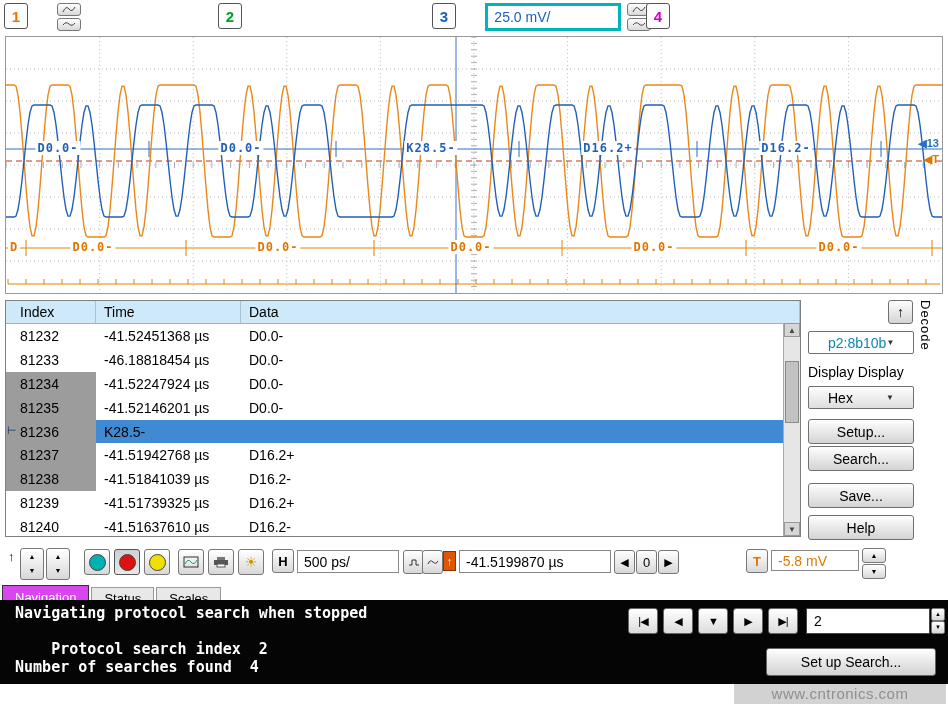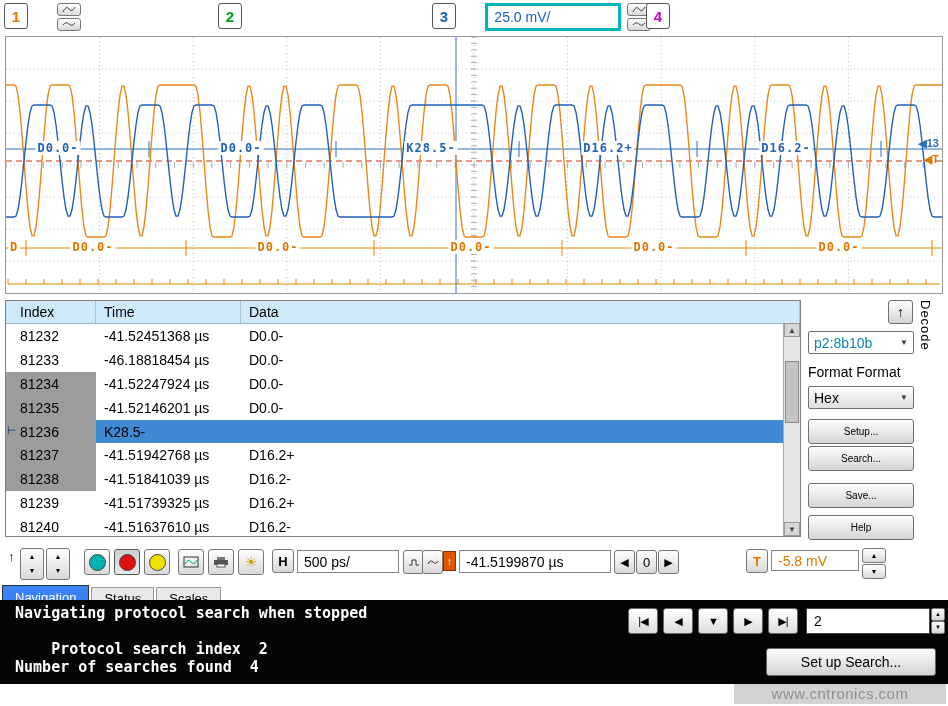--- a/index.html
+++ b/index.html
@@ -47,27 +47,27 @@
   .lrow.sel{background:#3f8ad2;}
   .c-index.shaded{background:#9c9c9c;}
   .rowmark{position:absolute;left:1px;top:4px;color:#123a6e;font-size:11px;}
   .vscroll{position:absolute;right:0;top:22px;bottom:0;width:16px;background:#e6e6e6;border-left:1px solid #aaa;}
   .sarr{height:14px;font-size:8px;text-align:center;line-height:14px;background:#d6d6d6;border:1px solid #999;box-sizing:border-box;color:#444;}
   .sarr.bot{position:absolute;bottom:0;left:0;right:0;}
   .sthumb{position:absolute;left:1px;right:1px;top:18%;height:28%;background:#c2c2c2;border:1px solid #8a8a8a;}
 
   
   .pbtn{position:absolute;left:808px;width:106px;height:25px;background:linear-gradient(#fefefe,#d4d4d4);
-        border:1px solid #707070;border-radius:3px;font-size:10px;}
+        border:1px solid #707070;border-radius:3px;font-size:14px;}
   #decode-up-btn{position:absolute;left:888px;top:300px;width:25px;height:24px;
         background:linear-gradient(#fefefe,#d4d4d4);border:1px solid #707070;border-radius:3px;
         font-size:14px;font-weight:bold;padding:0;}
   #decode-vert{position:absolute;left:918px;top:300px;writing-mode:vertical-rl;font-size:13px;letter-spacing:1px;}
   .ddl{position:absolute;left:808px;width:106px;height:23px;border:1px solid #707070;border-radius:2px;
-       display:flex;align-items:center;justify-content:space-between;padding:0 5px;box-sizing:border-box;
+       display:flex;align-items:center;justify-content:space-between;padding:0 19px;box-sizing:border-box;
        font-size:14px;background:#fff;}
   .ddl .dda{font-size:8px;color:#333;}
   #src-ddl{top:331px;}
   #fmt-ddl{top:386px;background:linear-gradient(#fefefe,#dedede);}
   #df-label{position:absolute;left:808px;top:364px;font-size:14px;}
 
   
   #toolbar{position:absolute;left:0;top:544px;width:948px;height:40px;background:#fff;}
   #toolbar > *{position:absolute;}
   .tbtn{border:1px solid #777;background:linear-gradient(#fff,#d8d8d8);border-radius:3px;padding:0;}
@@ -93,21 +93,21 @@
   #pleft{left:614px;top:6px;} #pzero{left:636px;top:6px;font-size:13px;} #pright{left:658px;top:6px;}
   #t-btn{left:746px;top:5px;width:22px;height:24px;font-size:13px;font-weight:bold;}
   #t-field{left:771px;top:6px;width:88px;height:21px;}
   #t-step{left:862px;top:4px;display:flex;flex-direction:column;gap:1px;}
   #t-step .tbtn{width:24px;height:15px;font-size:7px;line-height:13px;}
 
   
   #tabs{position:absolute;left:2px;top:586px;height:22px;display:flex;align-items:flex-end;}
   .tab{padding:0 12px;font-size:13px;display:flex;align-items:center;height:20px;
        background:#e8e8e6;border:1px solid #999;border-bottom:none;margin-right:2px;}
-  .tab.active{background:#3b82f6;color:#fff;border-color:#333;height:22px;}
+  .tab.active{background:#d946ef;color:#fff;border-color:#333;height:22px;}
   #statuspanel{position:absolute;left:0;top:600px;width:948px;height:84px;background:#050505;}
   #status-pre{position:absolute;left:6px;top:4px;margin:0;color:#fff;
               font-family:"DejaVu Sans Mono",monospace;font-size:15px;font-weight:bold;line-height:18px;}
   #nav-cluster{position:absolute;left:628px;top:8px;display:flex;gap:5px;}
   .nbtn{width:30px;height:26px;background:linear-gradient(#fff,#dcdcdc);border:1px solid #666;
         border-radius:3px;font-size:11px;letter-spacing:-1px;padding:0;}
   #idx-field{position:absolute;left:806px;top:8px;width:124px;height:26px;background:#fff;
              font-size:14px;display:flex;align-items:center;padding:0 7px;box-sizing:border-box;border:1px solid #444;}
   #idx-spin{position:absolute;left:931px;top:8px;display:flex;flex-direction:column;gap:0;}
   #idx-spin .tbtn{width:14px;height:13px;font-size:6px;line-height:11px;border-radius:2px;}
@@ -267,21 +267,21 @@
       <div class="sarr bot">▼</div>
     </div>
   </div>
 
   <button id="decode-up-btn">↑</button>
   <div id="decode-vert">Decode</div>
   <div class="ddl" id="src-ddl">
     <span style="color: rgb(14, 134, 176);">p2:8b10b</span>
     <span class="dda">▼</span>
   </div>
-  <div id="df-label">Format Format</div>
+  <div id="df-label">Display Display</div>
   <div class="ddl" id="fmt-ddl">
     <span>Hex</span>
     <span class="dda">▼</span>
   </div>
   <button class="pbtn" style="top:419px">Setup...</button>
   <button class="pbtn" style="top:446px">Search...</button>
   <button class="pbtn" style="top:483px">Save...</button>
   <button class="pbtn" style="top:515px">Help</button>
 
   <div id="toolbar">

